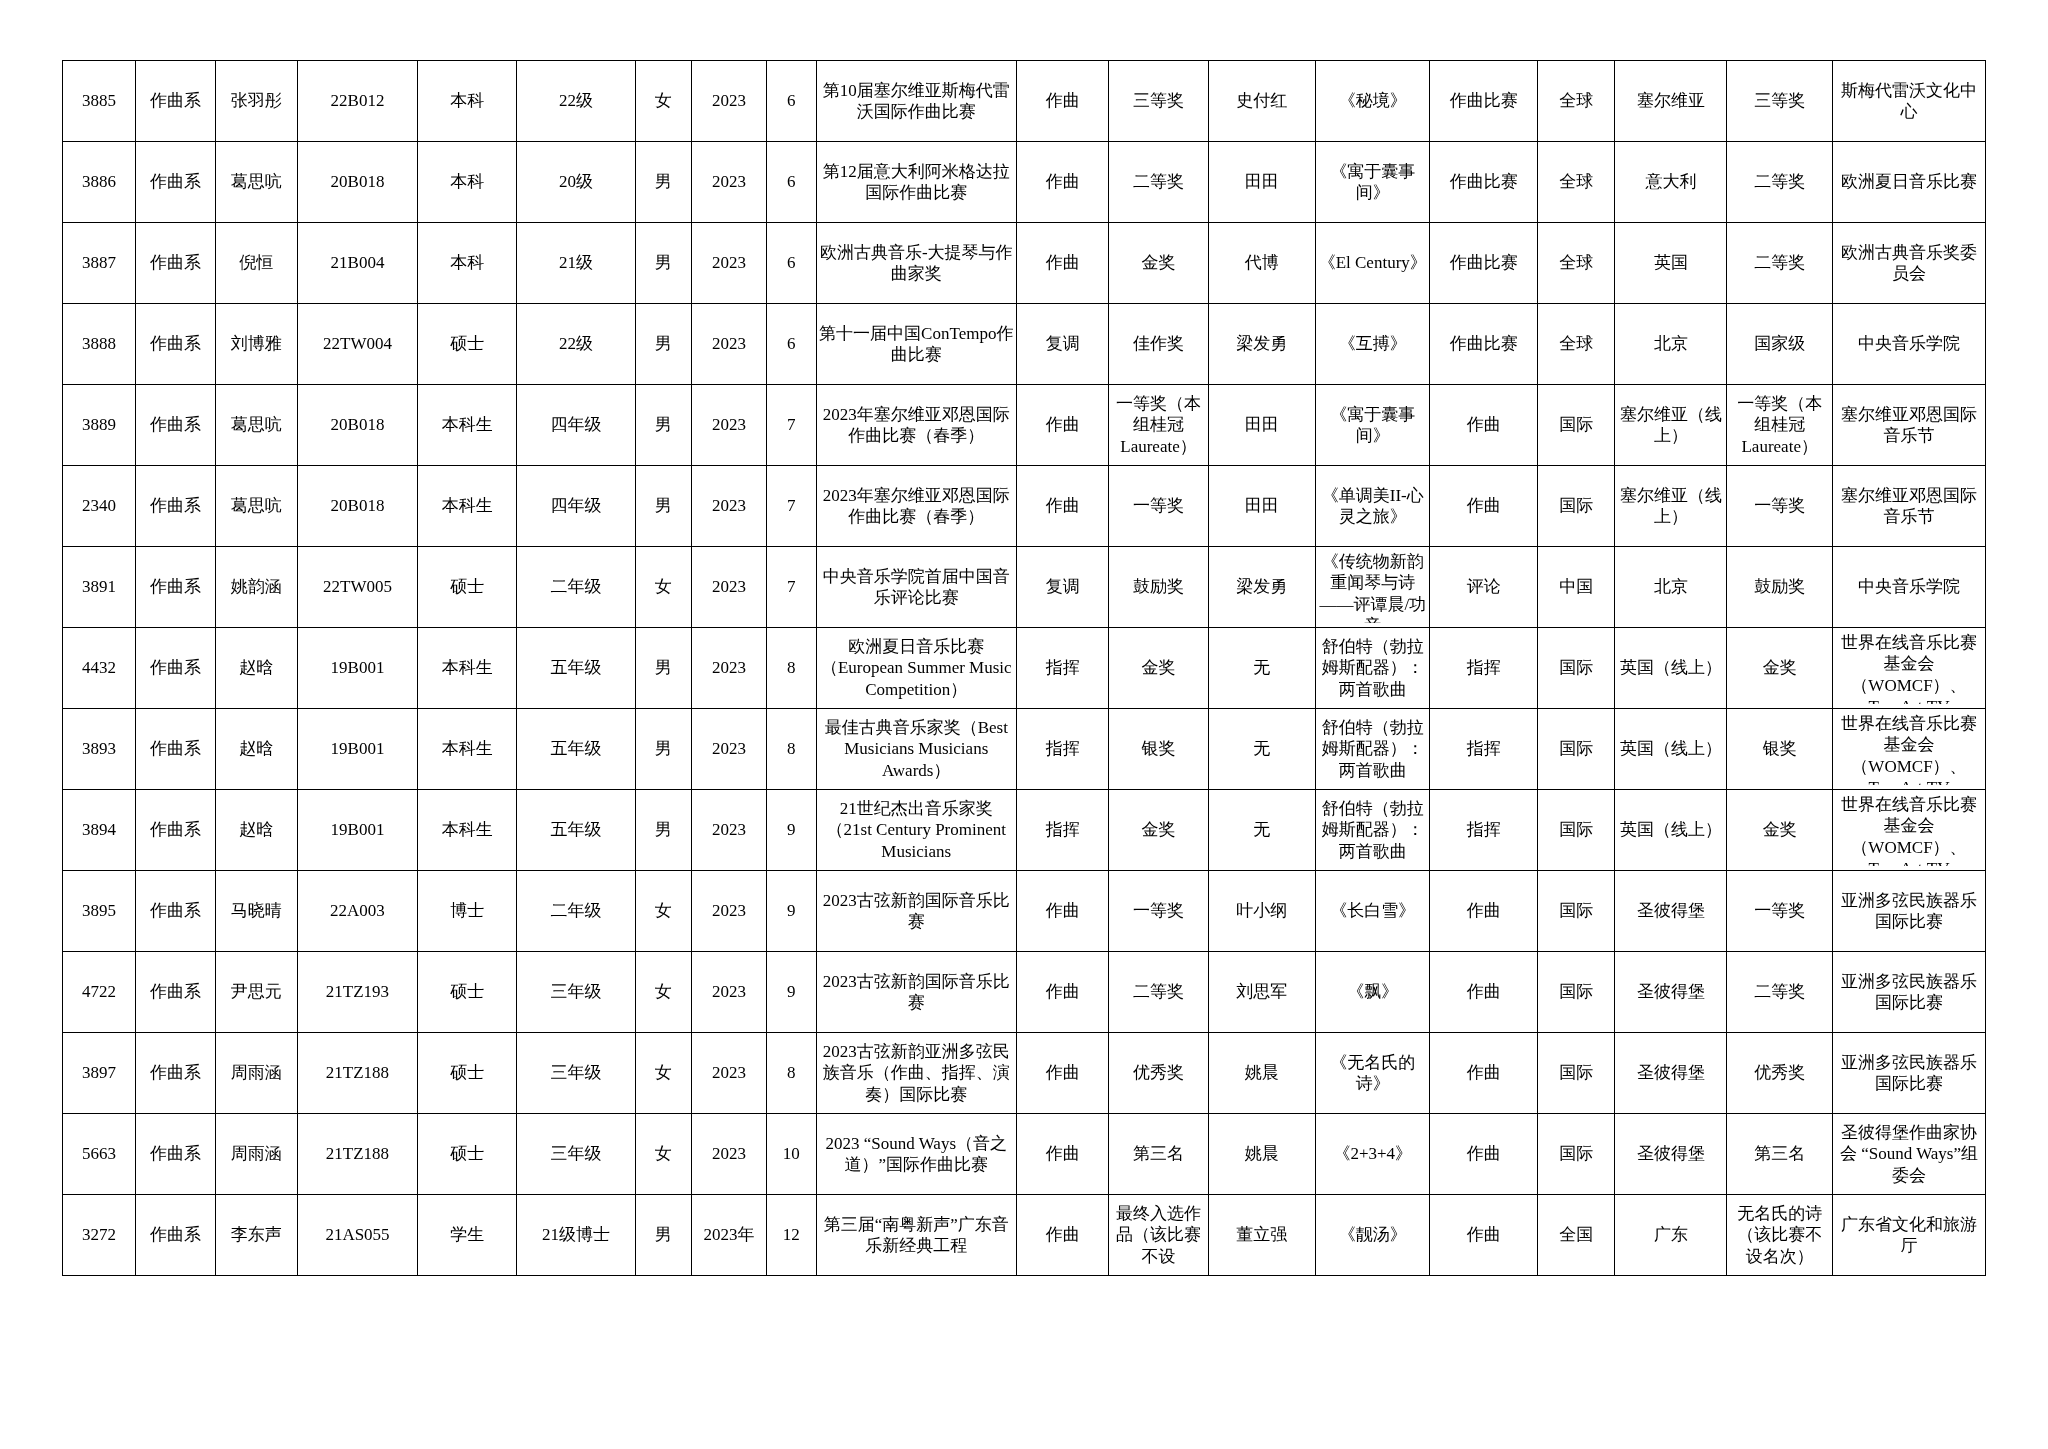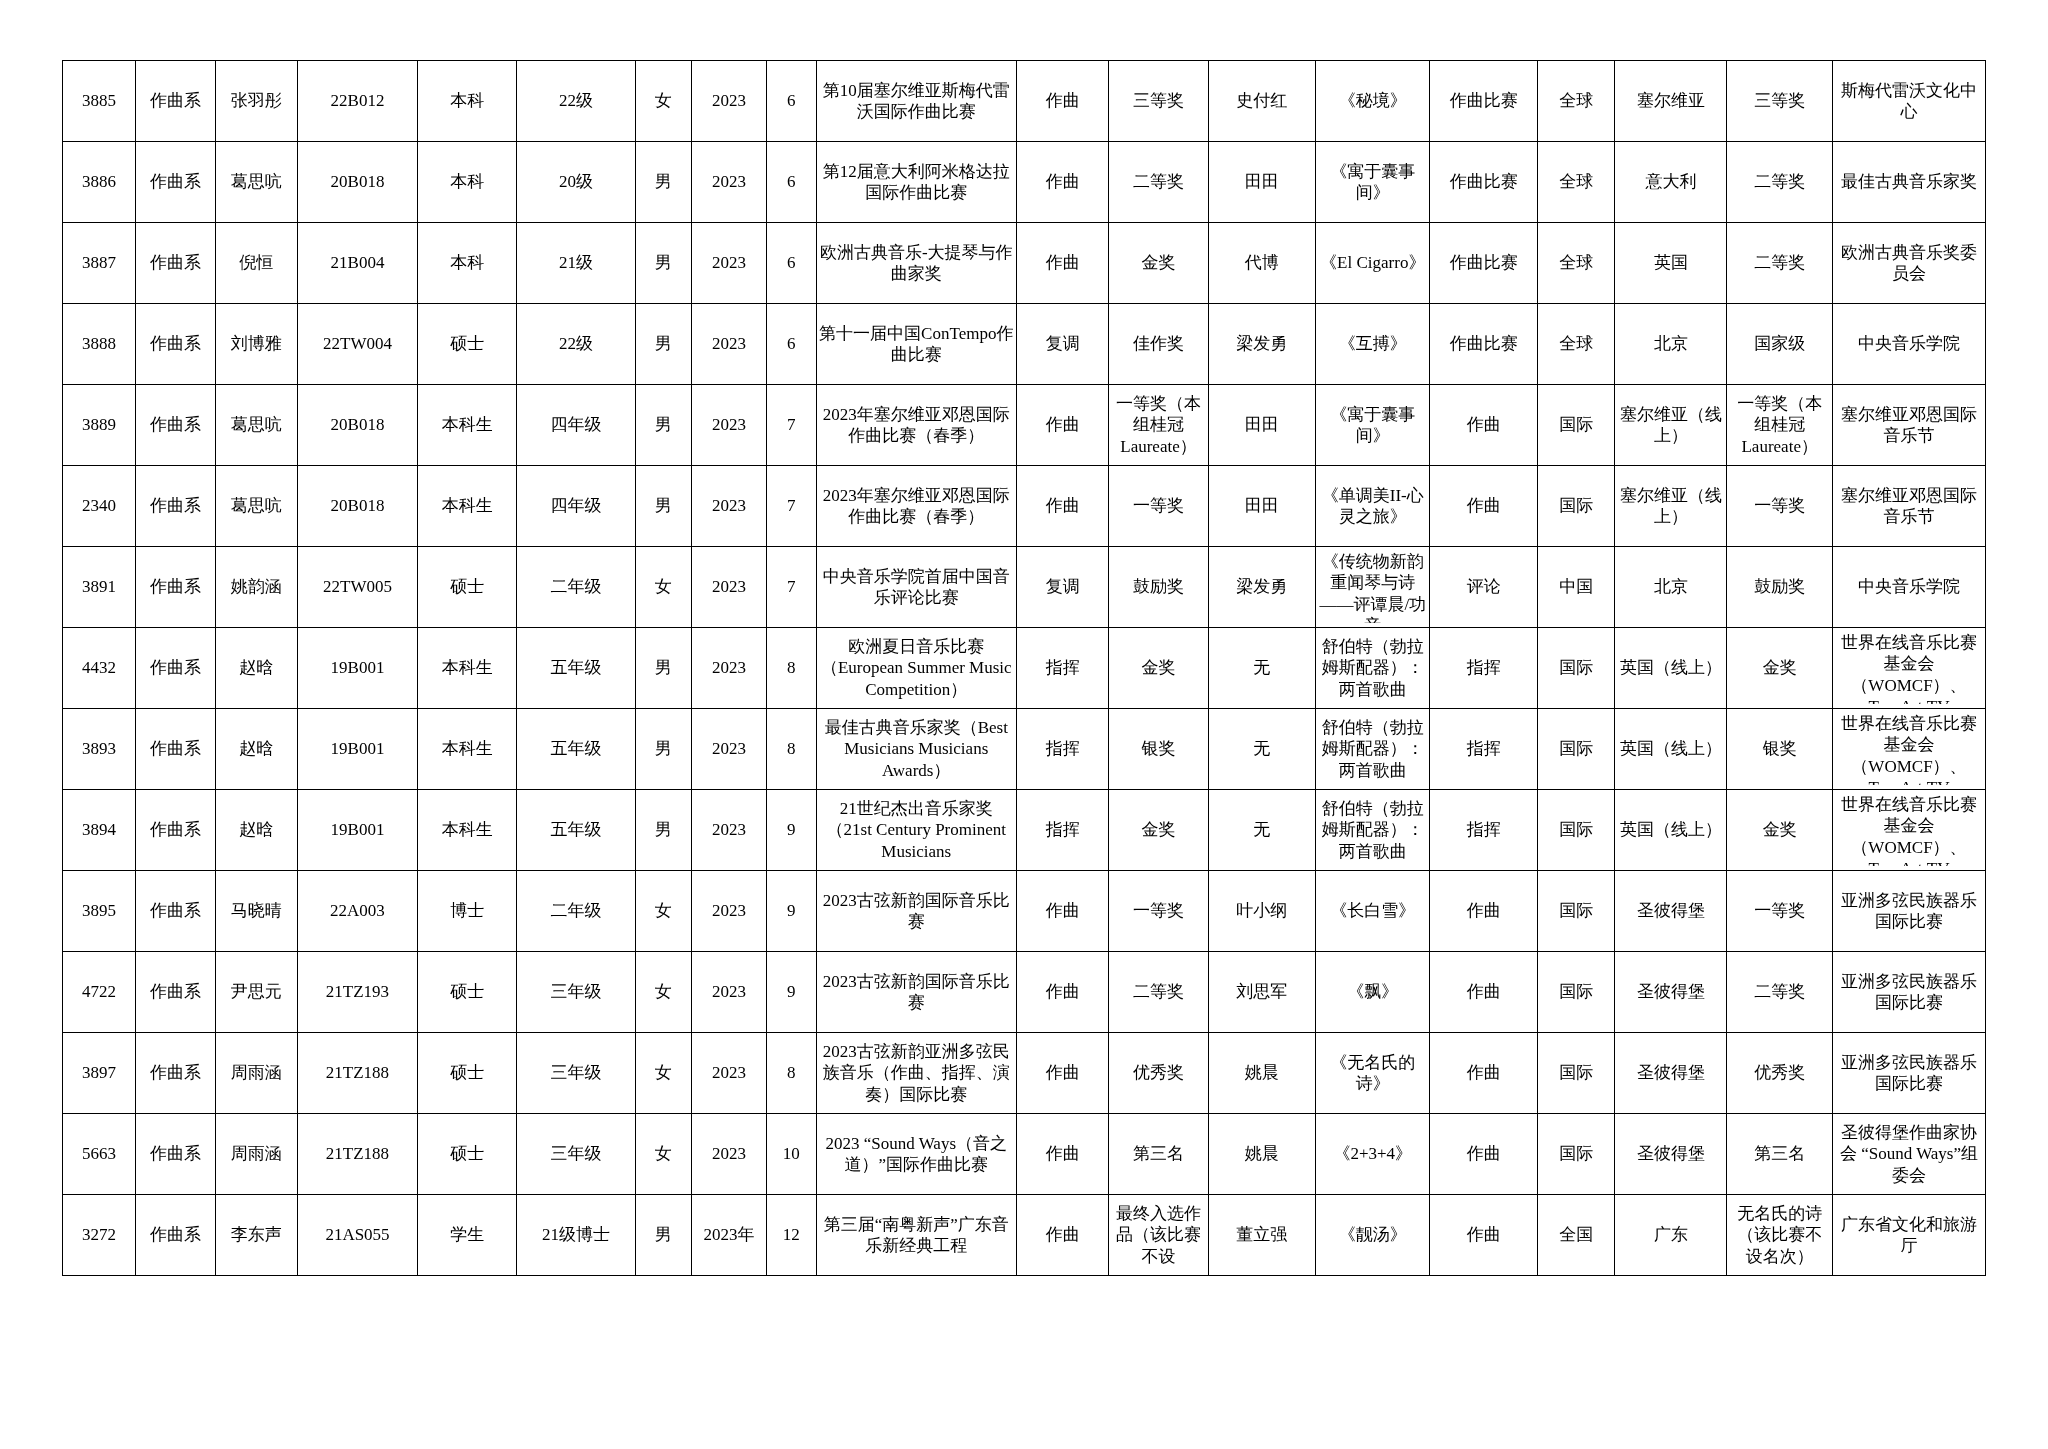--- a/index.html
+++ b/index.html
@@ -199,21 +199,21 @@
           <td class="tall">
             <span class="clip">全球</span>
           </td>
           <td class="tall">
             <span class="clip">意大利</span>
           </td>
           <td class="tall">
             <span class="clip">二等奖</span>
           </td>
           <td class="tall">
-            <span class="clip">最佳古典音乐家奖</span>
+            <span class="clip">欧洲夏日音乐比赛</span>
           </td>
         </tr>
         <tr>
           <td class="tall">
             <span class="clip">3887</span>
           </td>
           <td class="tall">
             <span class="clip">作曲系</span>
           </td>
           <td class="tall">
@@ -243,21 +243,21 @@
           <td class="tall">
             <span class="clip">作曲</span>
           </td>
           <td class="tall">
             <span class="clip">金奖</span>
           </td>
           <td class="tall">
             <span class="clip">代博</span>
           </td>
           <td class="tall">
-            <span class="clip">《El Cigarro》</span>
+            <span class="clip">《El Century》</span>
           </td>
           <td class="tall">
             <span class="clip">作曲比赛</span>
           </td>
           <td class="tall">
             <span class="clip">全球</span>
           </td>
           <td class="tall">
             <span class="clip">英国</span>
           </td>

